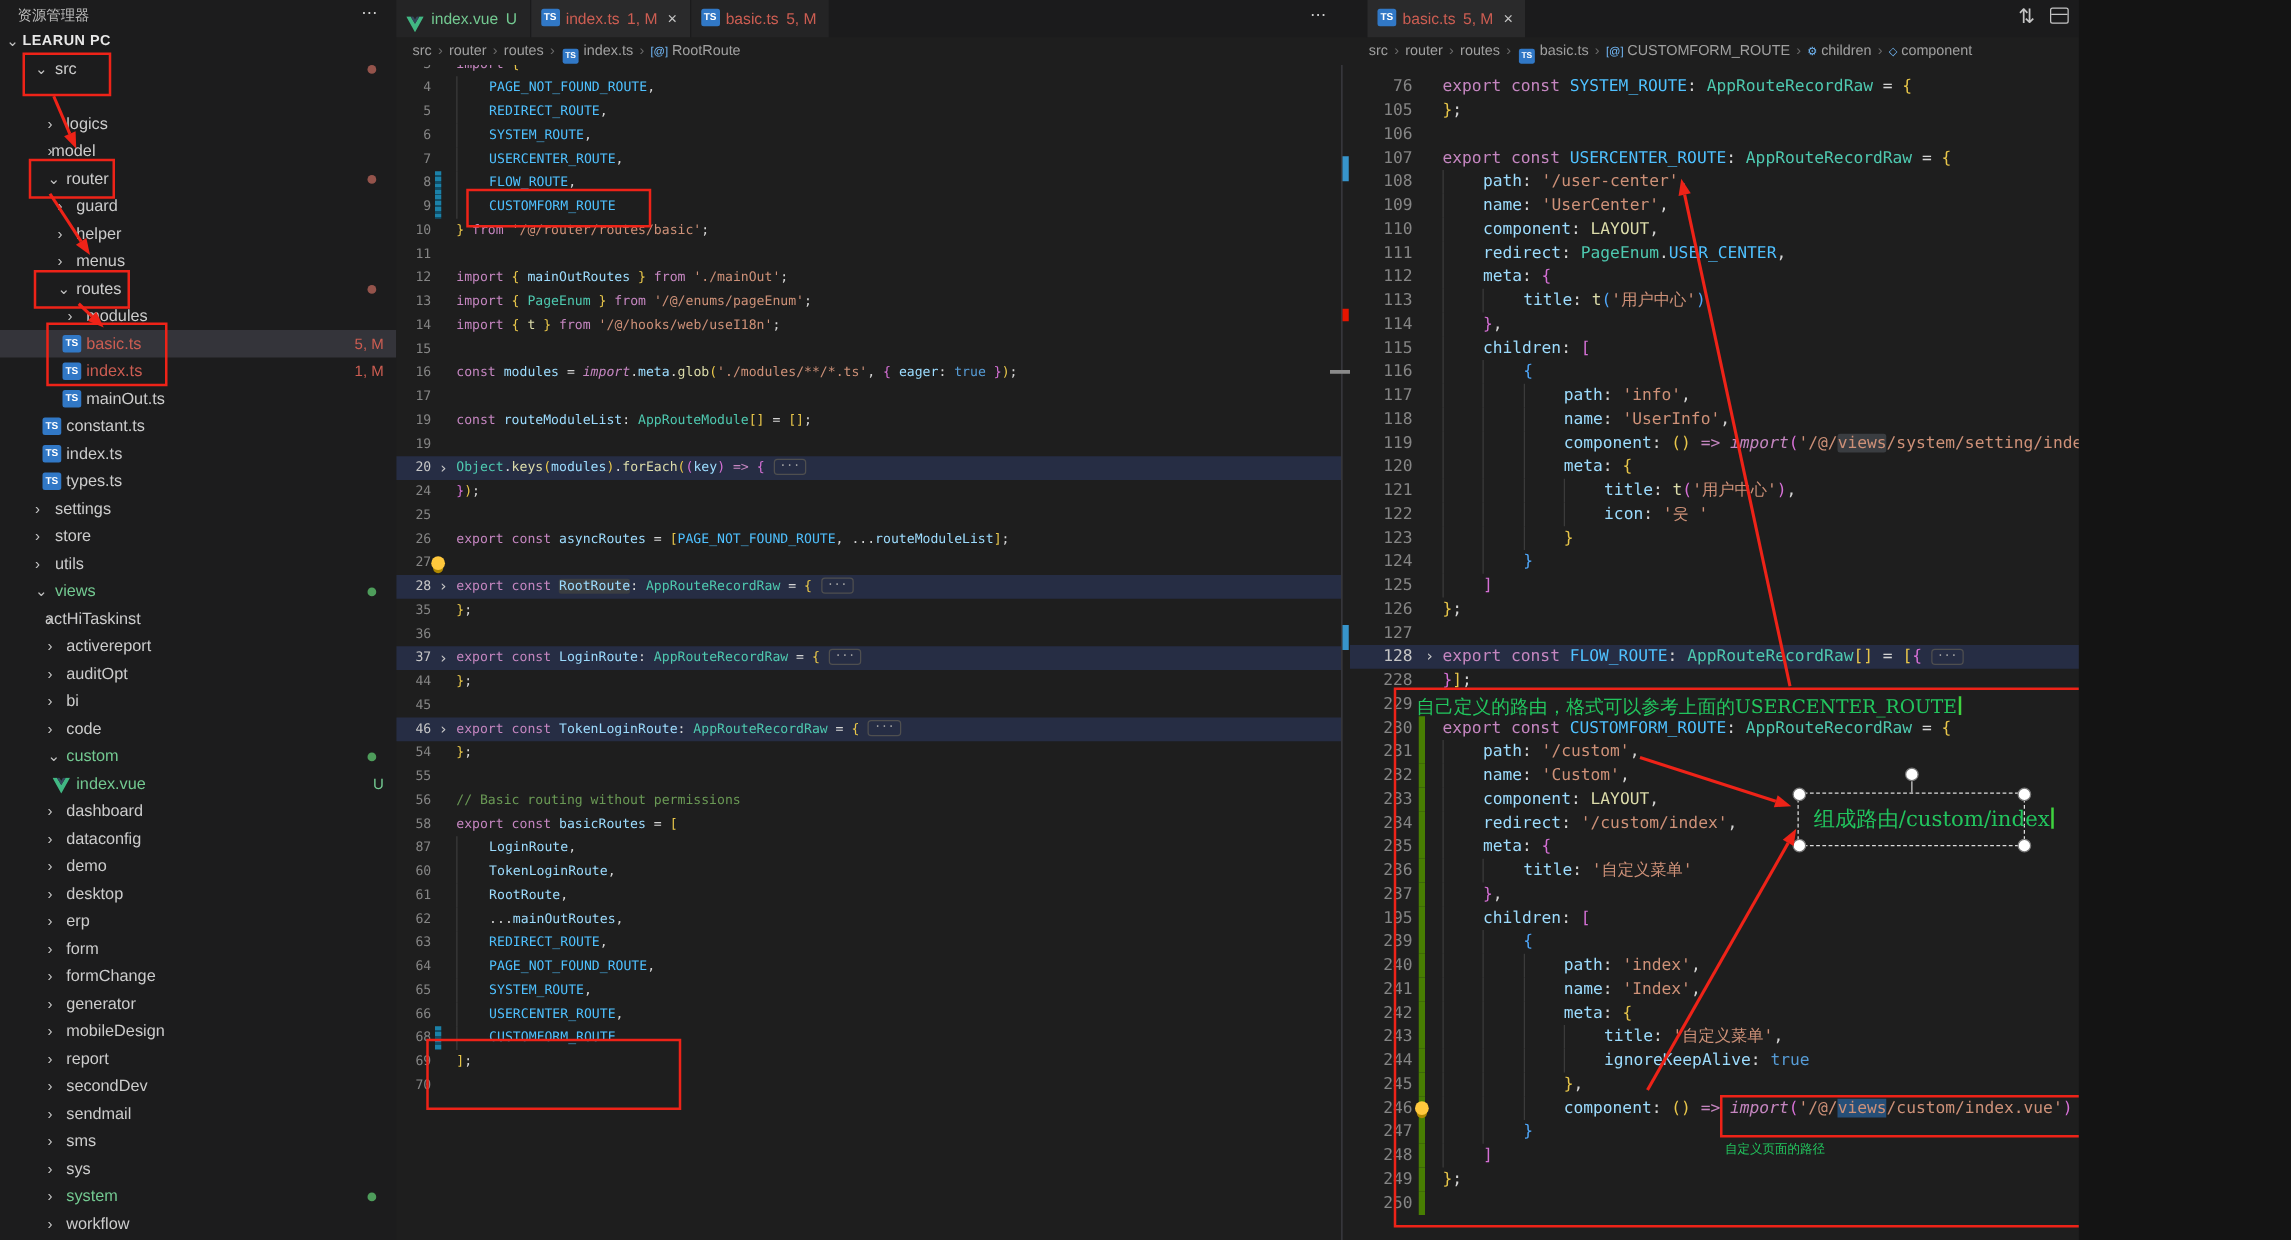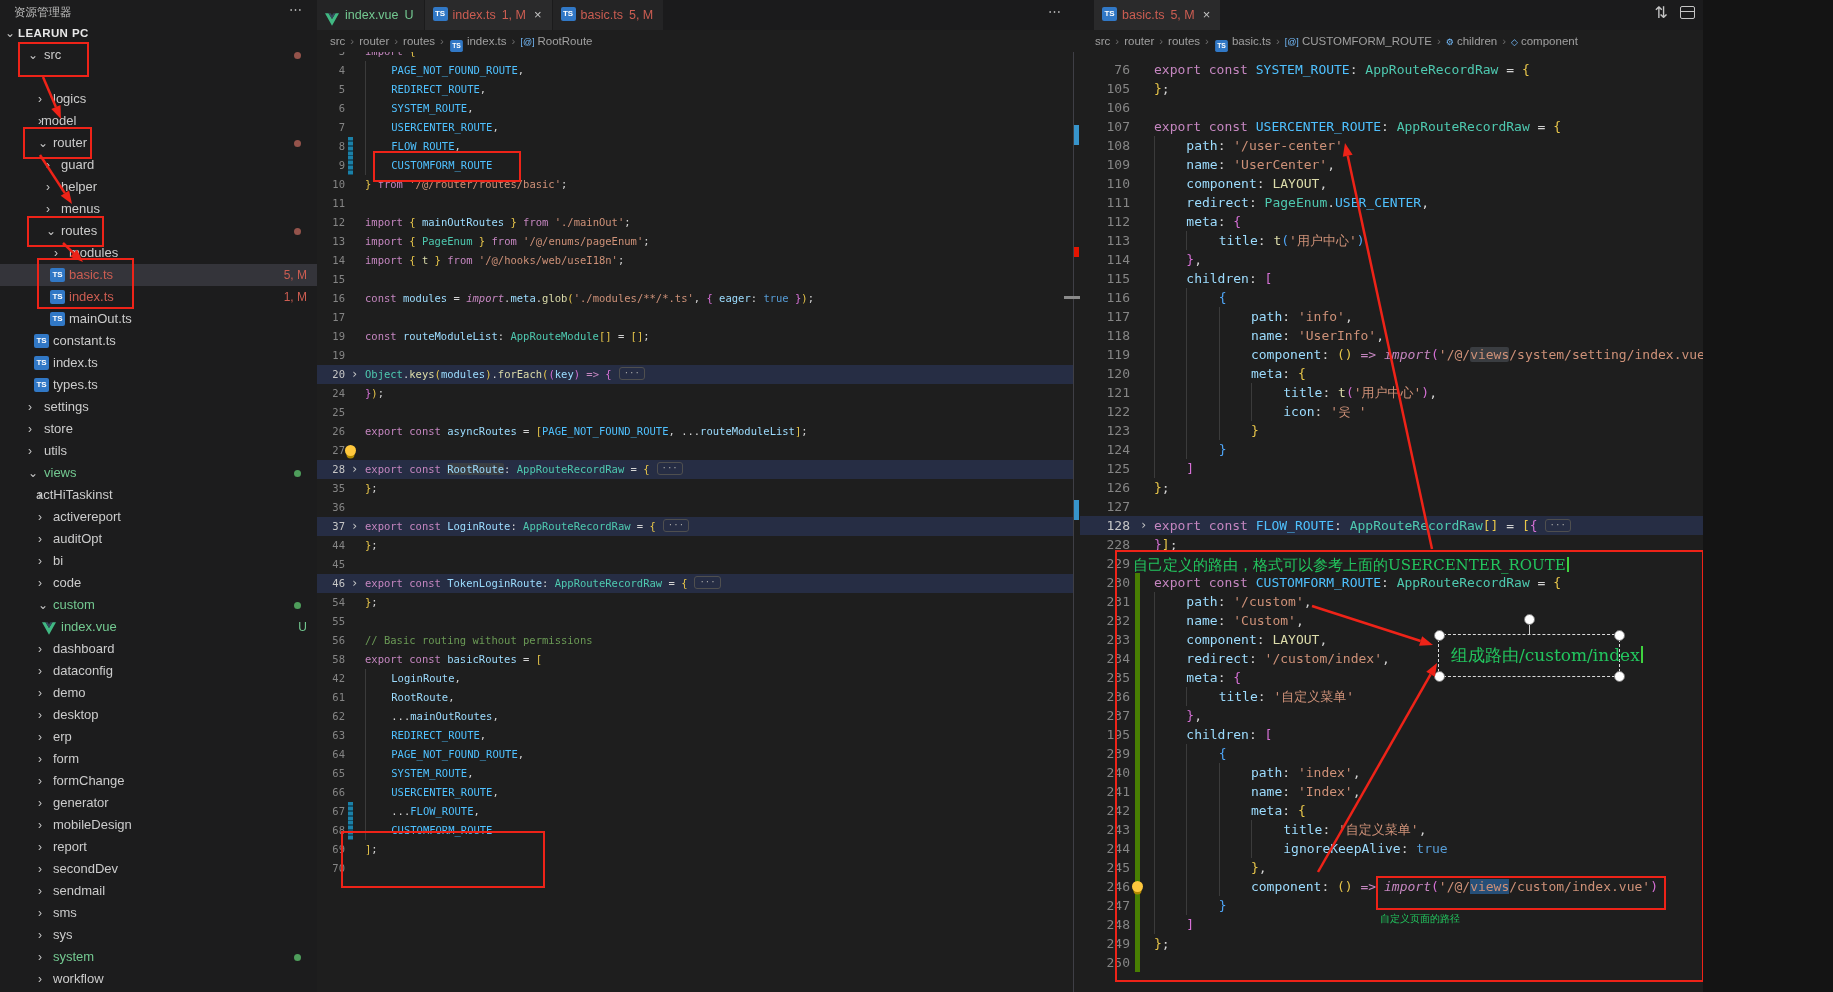--- a/index.html
+++ b/index.html
@@ -1,17 +1,17 @@
 <!DOCTYPE html>
 <html><head>
 <meta charset="utf-8">
 <style>
   html,body{margin:0;padding:0;background:#141414;}
   #stage{position:relative;width:1663px;height:992px;overflow:hidden;background:#1e1e1e;
-         font-family:"Liberation Sans", sans-serif; color:#cccccc;padding-left:40px;}
+         font-family:"Liberation Sans", sans-serif; color:#cccccc;}
   
   #explorer{position:absolute;left:0;top:0;width:317px;height:992px;background:#1c1c1d;}
   #exp-header{position:absolute;left:0;top:0;right:0;height:22px;}
   #exp-title{position:absolute;left:14px;top:5px;font-size:11.5px;color:#bdbdbd;}
   #exp-more{position:absolute;right:14px;top:2px;font-size:13px;color:#cfcfcf;cursor:pointer;letter-spacing:1px;}
   #tree{position:absolute;left:0;top:22px;right:0;bottom:0;}
   .trow{position:relative;height:22px;line-height:22px;font-size:13px;color:#cccccc;white-space:nowrap;}
   .trow.selected{background:#34343a;}
   .trow .chev{position:absolute;top:0;font-size:12px;color:#c5c5c5;}
   .trow .lbl{position:absolute;top:0;}
@@ -318,28 +318,28 @@
         <div class="row"><span class="ln">35</span><span class="txt"><span class="tk-y">}</span><span class="tk-p">;</span></span></div>
         <div class="row"><span class="ln">36</span><span class="txt"></span></div>
         <div class="row hl"><span class="ln">37</span><span class="fchev">›</span><span class="txt"><span class="tk-k">export</span><span class="tk-p"> </span><span class="tk-k">const</span><span class="tk-p"> </span><span class="tk-v">LoginRoute</span><span class="tk-p">: </span><span class="tk-t">AppRouteRecordRaw</span><span class="tk-p"> = </span><span class="tk-y">{</span><span class="dots">···</span></span></div>
         <div class="row"><span class="ln">44</span><span class="txt"><span class="tk-y">}</span><span class="tk-p">;</span></span></div>
         <div class="row"><span class="ln">45</span><span class="txt"></span></div>
         <div class="row hl"><span class="ln">46</span><span class="fchev">›</span><span class="txt"><span class="tk-k">export</span><span class="tk-p"> </span><span class="tk-k">const</span><span class="tk-p"> </span><span class="tk-v">TokenLoginRoute</span><span class="tk-p">: </span><span class="tk-t">AppRouteRecordRaw</span><span class="tk-p"> = </span><span class="tk-y">{</span><span class="dots">···</span></span></div>
         <div class="row"><span class="ln">54</span><span class="txt"><span class="tk-y">}</span><span class="tk-p">;</span></span></div>
         <div class="row"><span class="ln">55</span><span class="txt"></span></div>
         <div class="row"><span class="ln">56</span><span class="txt"><span class="tk-c">// Basic routing without permissions</span></span></div>
         <div class="row"><span class="ln">58</span><span class="txt"><span class="tk-k">export</span><span class="tk-p"> </span><span class="tk-k">const</span><span class="tk-p"> </span><span class="tk-v">basicRoutes</span><span class="tk-p"> = </span><span class="tk-y">[</span></span></div>
-        <div class="row"><span class="ln">42</span><span class="txt"><span class="ig">    </span><span class="tk-v">LoginRoute</span><span class="tk-p">,</span></span></div>
+        <div class="row"><span class="ln">87</span><span class="txt"><span class="ig">    </span><span class="tk-v">LoginRoute</span><span class="tk-p">,</span></span></div>
+        <div class="row"><span class="ln">60</span><span class="txt"><span class="ig">    </span><span class="tk-v">TokenLoginRoute</span><span class="tk-p">,</span></span></div>
         <div class="row"><span class="ln">61</span><span class="txt"><span class="ig">    </span><span class="tk-v">RootRoute</span><span class="tk-p">,</span></span></div>
         <div class="row"><span class="ln">62</span><span class="txt"><span class="ig">    </span><span class="tk-p">...</span><span class="tk-v">mainOutRoutes</span><span class="tk-p">,</span></span></div>
         <div class="row"><span class="ln">63</span><span class="txt"><span class="ig">    </span><span class="tk-u">REDIRECT_ROUTE</span><span class="tk-p">,</span></span></div>
         <div class="row"><span class="ln">64</span><span class="txt"><span class="ig">    </span><span class="tk-u">PAGE_NOT_FOUND_ROUTE</span><span class="tk-p">,</span></span></div>
         <div class="row"><span class="ln">65</span><span class="txt"><span class="ig">    </span><span class="tk-u">SYSTEM_ROUTE</span><span class="tk-p">,</span></span></div>
         <div class="row"><span class="ln">66</span><span class="txt"><span class="ig">    </span><span class="tk-u">USERCENTER_ROUTE</span><span class="tk-p">,</span></span></div>
-        <div class="row"><span class="ln">67</span><span class="gut mod"></span><span class="txt"><span class="ig">    </span><span class="tk-p">...</span><span class="tk-u">FLOW_ROUTE</span><span class="tk-p">,</span></span></div>
         <div class="row"><span class="ln">68</span><span class="gut mod"></span><span class="txt"><span class="ig">    </span><span class="tk-u">CUSTOMFORM_ROUTE</span></span></div>
         <div class="row"><span class="ln">69</span><span class="txt"><span class="tk-y">]</span><span class="tk-p">;</span></span></div>
         <div class="row"><span class="ln">70</span><span class="txt"></span></div>
       </div>
     </div>
 
   <div class="tabs" id="rt-tabs" style="left:1080px;width:753px;padding-left:14px;"><div class="tab active"><span class="ticon"><span class="tsicon">TS</span></span><span class="red-t">basic.ts</span><span class="sfx red-t">5, M</span><span class="cls">×</span></div></div>
   <div id="rt-actions"><span class="act">⇅</span><span class="act"><span class="layout-glyph"></span></span></div>
   <div class="crumbs" id="rt-crumbs" style="left:1080px;width:753px;padding-left:15px;"><span>src</span><span class="sep">›</span><span>router</span><span class="sep">›</span><span>routes</span><span class="sep">›</span><span class="tsicon">TS</span><span>basic.ts</span><span class="sep">›</span><span class="ci">[@]</span><span>CUSTOMFORM_ROUTE</span><span class="sep">›</span><span class="ci">⚙</span><span>children</span><span class="sep">›</span><span class="ci">◇</span><span>component</span></div>
   <div class="code" id="code-rt">

